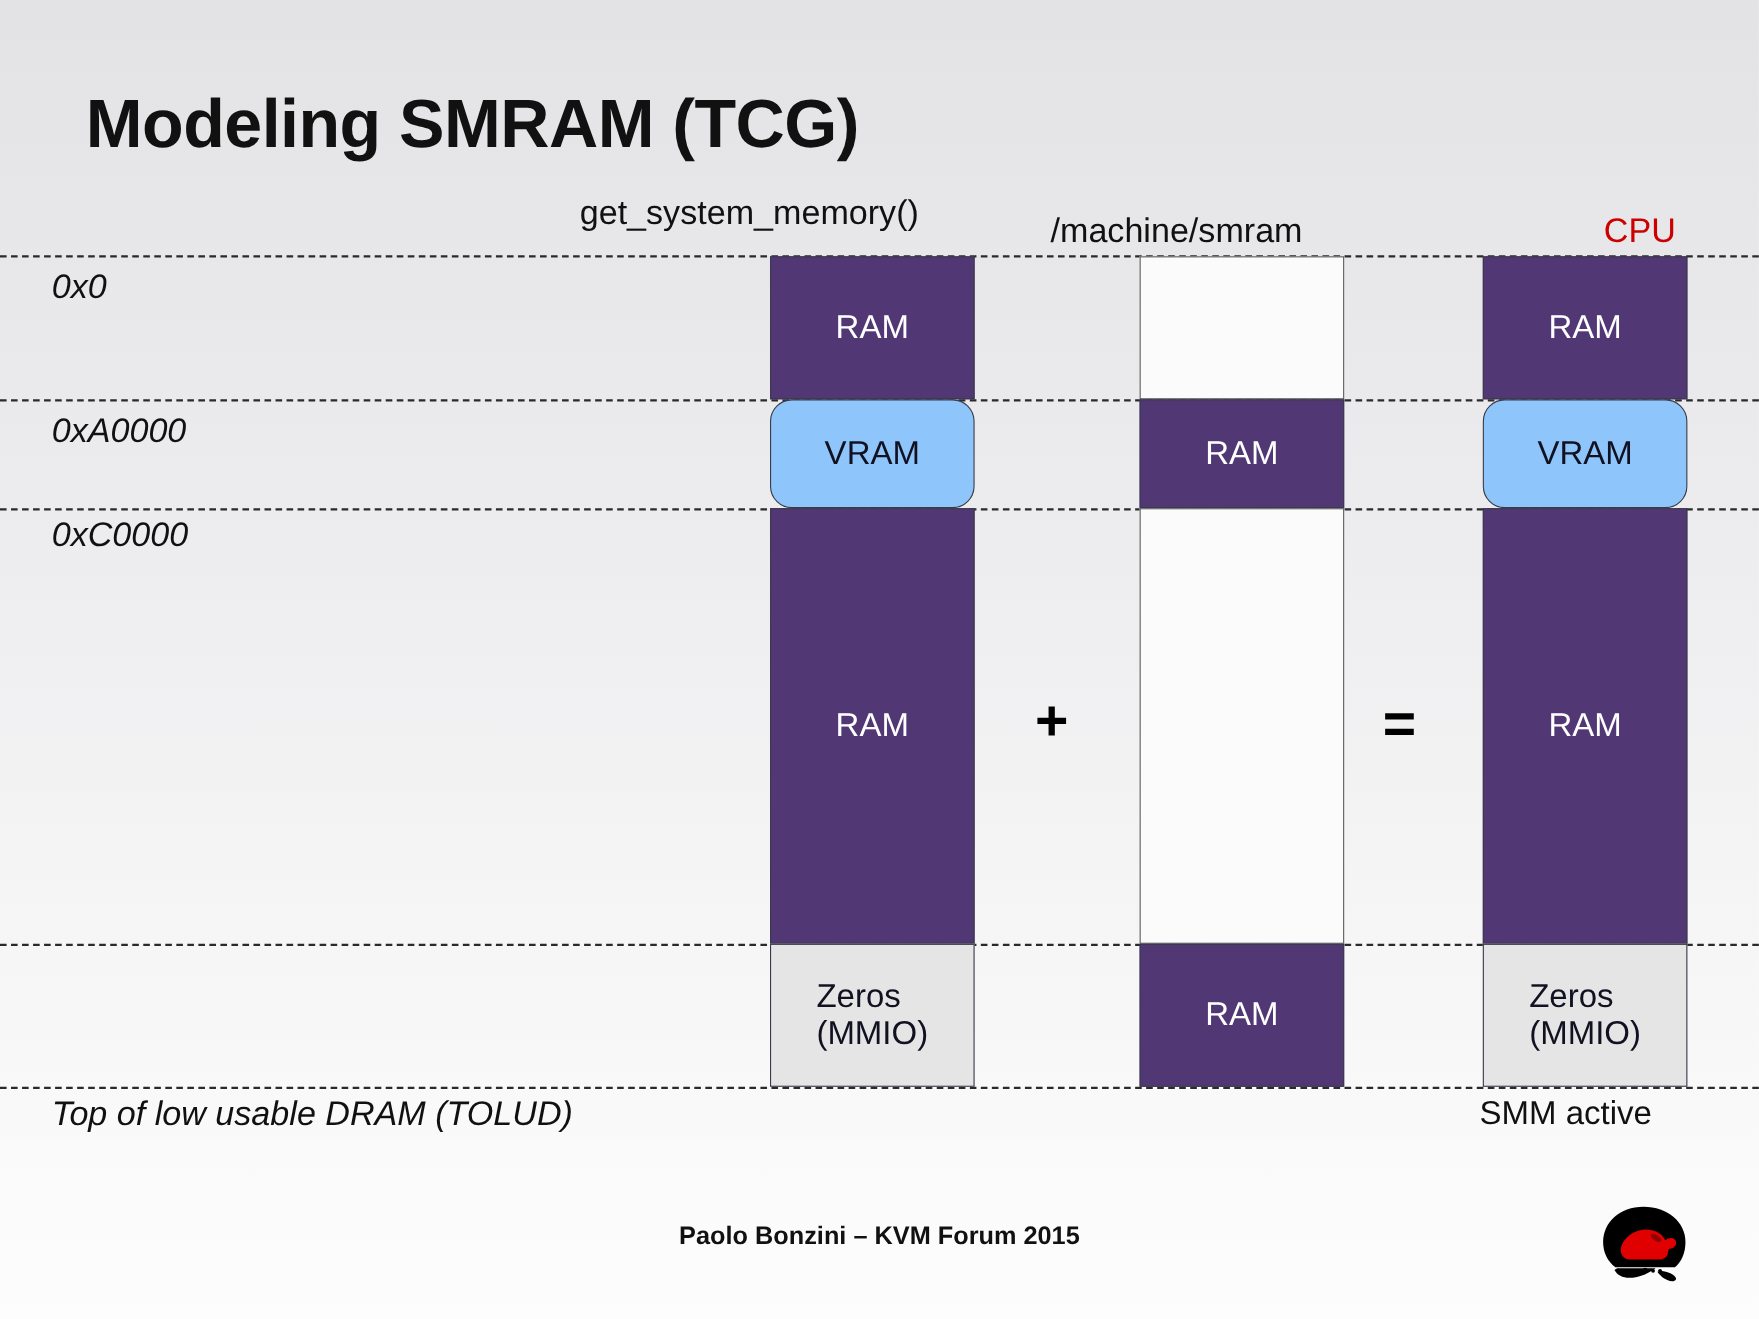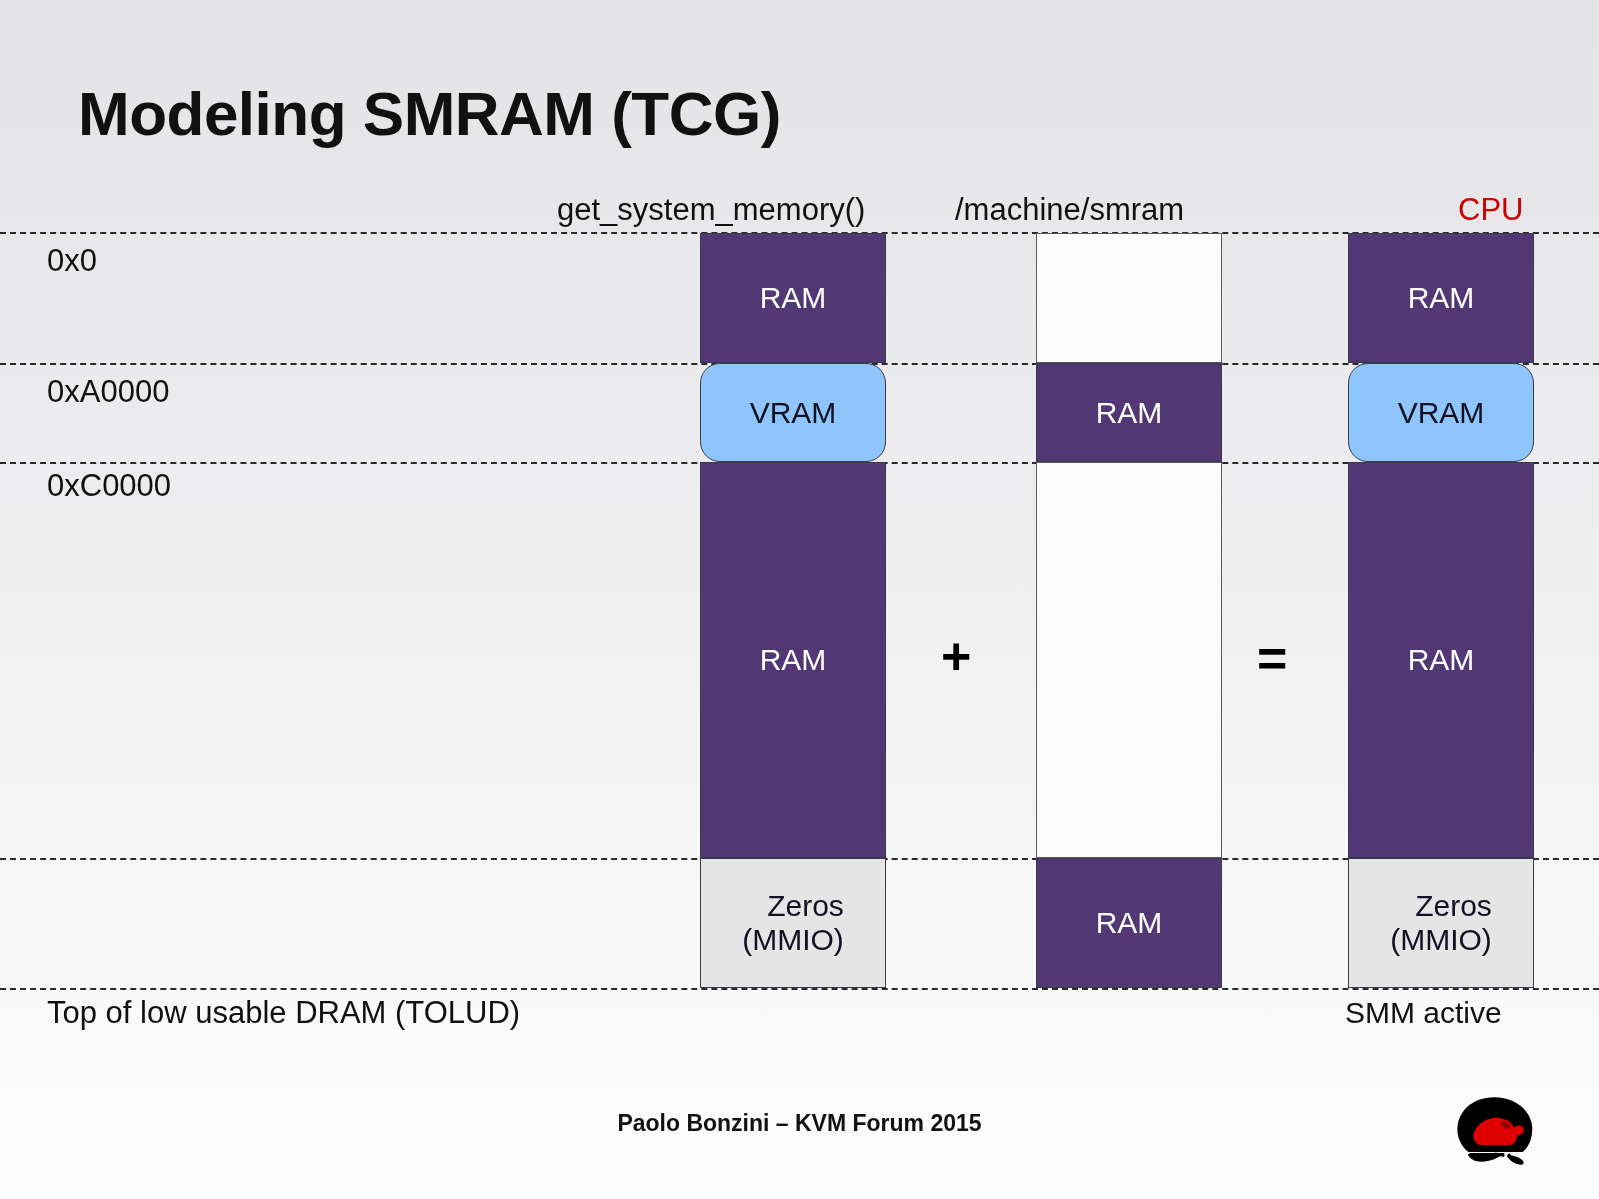--- a/index.html
+++ b/index.html
@@ -17,53 +17,53 @@
   #title{
     position:absolute;left:78px;top:78px;
     font-size:62px;font-weight:bold;letter-spacing:-0.5px;
     color:#111;white-space:nowrap;
   }
 
   
   .col-head{
     position:absolute;font-size:31px;white-space:nowrap;color:#111;
   }
-  #head-sysmem{left:527px;top:192px;margin-left:30px;}
+  #head-sysmem{left:527px;top:176px;}
   #head-smram{left:955px;top:192px;}
   #head-cpu{left:1458px;top:192px;color:#cc0000;}
 
   
   .rule{
     position:absolute;left:0;width:1599px;height:0;
     border-top:2px dashed #2a2a2a;
   }
 
   
   .addr{
-    position:absolute;font-size:31px;white-space:nowrap;color:#111;
+    position:absolute;font-size:31px;white-space:nowrap;color:#111;font-style:italic;
   }
   #addr-0{left:47px;top:243px;}
   #addr-a{left:47px;top:374px;}
   #addr-c{left:47px;top:468px;}
   #addr-tseg{left:47px;top:864px;}
   #addr-tolud{left:47px;top:995px;}
   #smm-active{position:absolute;left:1345px;top:996px;font-size:30px;white-space:nowrap;color:#111;}
 
   
   .col{position:absolute;}
   #col-sysmem{left:700px;}
   #col-smram{left:1036px;}
   #col-cpu{left:1348px;}
 
   .blk{
     position:absolute;
     width:186px;
     box-sizing:border-box;
     display:flex;align-items:center;justify-content:center;
-    text-align:right;
+    text-align:left;
     font-size:30px;line-height:1.12;
     border:1px solid #3a3a4a;
   }
   .blk .lbl{pointer-events:none;}
   .ram{background:#513875;color:#ffffff;}
   .vram{background:#8ec5fa;color:#111122;border-radius:20px;}
   .zeros{background:#e5e5e5;color:#111122;}
   .empty{background:#fbfbfc;color:transparent;border:1px solid #5a5a5a;}
 
   

